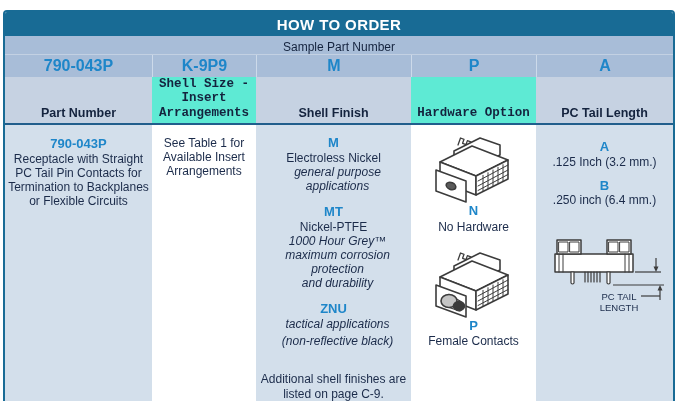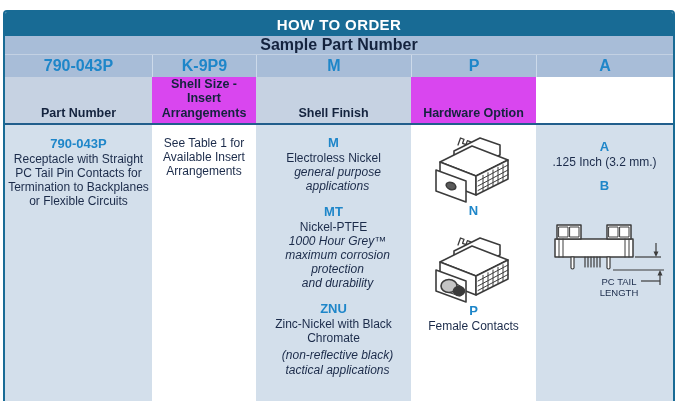--- a/index.html
+++ b/index.html
@@ -12,39 +12,39 @@
     border:2px solid #186b95;border-bottom-width:4px;border-radius:4px 4px 2px 2px;
     overflow:hidden;display:flex;flex-direction:column;background:#fff;margin-top:7px;
   }
   .title-bar{
     height:24px;flex:0 0 24px;background:#186b95;color:#fff;
     display:flex;align-items:center;justify-content:center;
     font-weight:bold;font-size:15px;letter-spacing:.4px;
   }
   .sample-label-row{
     height:18px;flex:0 0 18px;background:#a8bdd8;
-    display:flex;align-items:center;justify-content:center;
-    font-weight:bold;font-size:16px;color:#14233e;
+    display:flex;align-items:flex-end;justify-content:center;
+    font-weight:normal;font-size:12px;color:#14233e;
     border-bottom:1px solid #c3d1e3;
   }
   .sample-values-row{height:22px;flex:0 0 22px;background:#a8bdd8;display:flex;}
   .sample-values-row .cell{
     box-sizing:border-box;display:flex;align-items:center;justify-content:center;
     font-weight:bold;font-size:16px;color:#1e86c9;
   }
   .sample-values-row .cell + .cell{border-left:1px solid #cddaea;}
   .w1{width:147px}.w2{width:104px}.w3{width:155px}.w4{width:125px}.w5{width:137px}
   .header-row{flex:0 0 46px;height:46px;display:flex;border-bottom:2px solid #215e8c;}
   .header-cell{
     box-sizing:border-box;display:flex;align-items:flex-end;justify-content:center;
     text-align:center;font-weight:bold;font-size:12.5px;color:#14233e;
     padding-bottom:3px;white-space:pre-line;line-height:1.15;
   }
   .hdr-blue{background:#c6d2e2;}
-  .hdr-white{background:#d946ef;}
+  .hdr-white{background:#5eead4;font-family:Liberation Mono, monospace;}
   .body-row{flex:1;display:flex;}
   .body-cell{
     box-sizing:border-box;text-align:center;font-size:12px;line-height:1.18;color:#1b2b4a;
   }
   .col-blue{background:#d3dfeb;}
   .col-white{background:#ffffff;}
   .pre{white-space:pre-line;}
   .code{color:#1e86c9;font-weight:bold;font-size:13px;line-height:1.2;}
   .italic{font-style:italic;padding-left:8px;}
   .pad-c1{padding-top:11px;}
@@ -82,20 +82,21 @@
     <div class="cell w5">A</div>
   </div>
 
   <div class="header-row">
     <div class="header-cell hdr-blue w1">Part Number</div>
     <div class="header-cell hdr-white w2">Shell Size -
 Insert
 Arrangements</div>
     <div class="header-cell hdr-blue w3">Shell Finish</div>
     <div class="header-cell hdr-white w4">Hardware Option</div>
+    <div class="header-cell hdr-blue w5">PC Tail Length</div>
   </div>
 
   <div class="body-row">
 
     <div class="body-cell col-blue w1 pad-c1">
       <div class="code">790-043P</div>
       <div class="pre">Receptacle with Straight
 PC Tail Pin Contacts for
 Termination to Backplanes
 or Flexible Circuits</div>
@@ -115,24 +116,22 @@
       </div>
       <div class="finish-block">
         <div class="code">MT</div>
         <div class="pre">Nickel-PTFE</div>
         <div class="pre italic">1000 Hour Grey™
 maximum corrosion protection
 and durability</div>
       </div>
       <div class="finish-block">
         <div class="code">ZNU</div>
-        <div class="pre">Zinc-Nickel with Black
-Chromate</div>
+        <div class="pre italic">tactical applications</div>
         <div class="pre italic finish-note">(non-reflective black)</div>
-        <div class="pre italic">tactical applications</div>
       </div>
       <div class="pre footnote">Additional shell finishes are
 listed on page C-9.</div>
     </div>
 
     <div class="body-cell col-white w4 pad-c4">
 
       <svg class="conn-svg" width="100" height="74" viewBox="0 0 100 74">
         <g fill="#fff" stroke="#3c3c3c" stroke-width="1.6" stroke-linejoin="round" stroke-linecap="round">
           <path fill="none" stroke-width="1.3" d="M34 16 l2.5 -7 3.5 1.3 -1.4 4 3.4 1.3 1.4 -4 3.4 1.3 -1.4 4 3.4 1.3 1.4 -4 3.4 1.3 -1.4 4 3 1.2"></path>
@@ -140,20 +139,21 @@
           <path d="M16 33 L48 17 L84 31 L52 47 Z"></path>
           <path d="M16 33 L16 52 L52 66 L52 47 Z"></path>
           <path d="M52 47 L84 31 L84 50 L52 66 Z"></path>
           <path fill="none" stroke-width="1" d="M54 52 L84 36 M54 57 L84 41 M54 61.5 L84 45.5"></path>
           <path fill="none" stroke-width="1" d="M59 46.3 L59 62.3 M64 43.7 L64 59.7 M69 41 L69 57 M74 38.3 L74 54.3 M79 35.7 L79 51.7"></path>
           <path d="M12 41 L12 62 L42 73 L42 52 Z"></path>
           <ellipse cx="27" cy="57" rx="5" ry="3.4" transform="rotate(22 27 57)" fill="#5a5a5a"></ellipse>
         </g>
       </svg>
       <div class="code">N</div>
+      <div class="hw-label">No Hardware</div>
 
       <svg class="conn-svg conn2" width="100" height="74" viewBox="0 0 100 74">
         <g fill="#fff" stroke="#3c3c3c" stroke-width="1.6" stroke-linejoin="round" stroke-linecap="round">
           <path fill="none" stroke-width="1.3" d="M34 16 l2.5 -7 3.5 1.3 -1.4 4 3.4 1.3 1.4 -4 3.4 1.3 -1.4 4 3.4 1.3 1.4 -4 3.4 1.3 -1.4 4 3 1.2"></path>
           <path d="M30 22 L56 9 L76 16 L76 26 L50 39 L30 32 Z"></path>
           <path d="M16 33 L48 17 L84 31 L52 47 Z"></path>
           <path d="M16 33 L16 52 L52 66 L52 47 Z"></path>
           <path d="M52 47 L84 31 L84 50 L52 66 Z"></path>
           <path fill="none" stroke-width="1" d="M54 52 L84 36 M54 57 L84 41 M54 61.5 L84 45.5"></path>
           <path fill="none" stroke-width="1" d="M59 46.3 L59 62.3 M64 43.7 L64 59.7 M69 41 L69 57 M74 38.3 L74 54.3 M79 35.7 L79 51.7"></path>
@@ -167,20 +167,21 @@
       <div class="hw-label">Female Contacts</div>
     </div>
 
     <div class="body-cell col-blue w5 pad-c5">
       <div class="tail-option">
         <div class="code">A</div>
         <div>.125 Inch (3.2 mm.)</div>
       </div>
       <div class="tail-option">
         <div class="code">B</div>
+        <div>.250 inch (6.4 mm.)</div>
       </div>
 
       <svg class="conn-svg tail-svg" width="124" height="82" viewBox="0 0 124 82">
         <g fill="#fff" stroke="#3c3c3c" stroke-width="1.5" stroke-linejoin="round" stroke-linecap="round">
           <rect x="12" y="20" width="78" height="18"></rect>
           <rect x="14" y="6" width="24" height="14"></rect>
           <rect x="16" y="8" width="9" height="10" stroke-width="1"></rect>
           <rect x="27" y="8" width="9" height="10" stroke-width="1"></rect>
           <rect x="64" y="6" width="24" height="14"></rect>
           <rect x="66" y="8" width="9" height="10" stroke-width="1"></rect>

